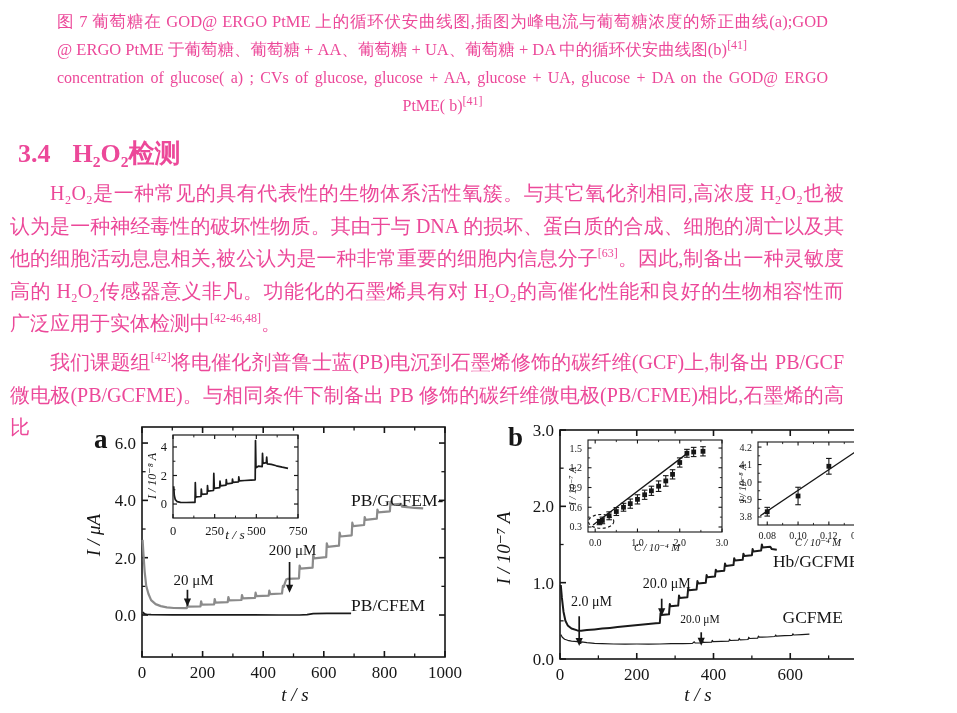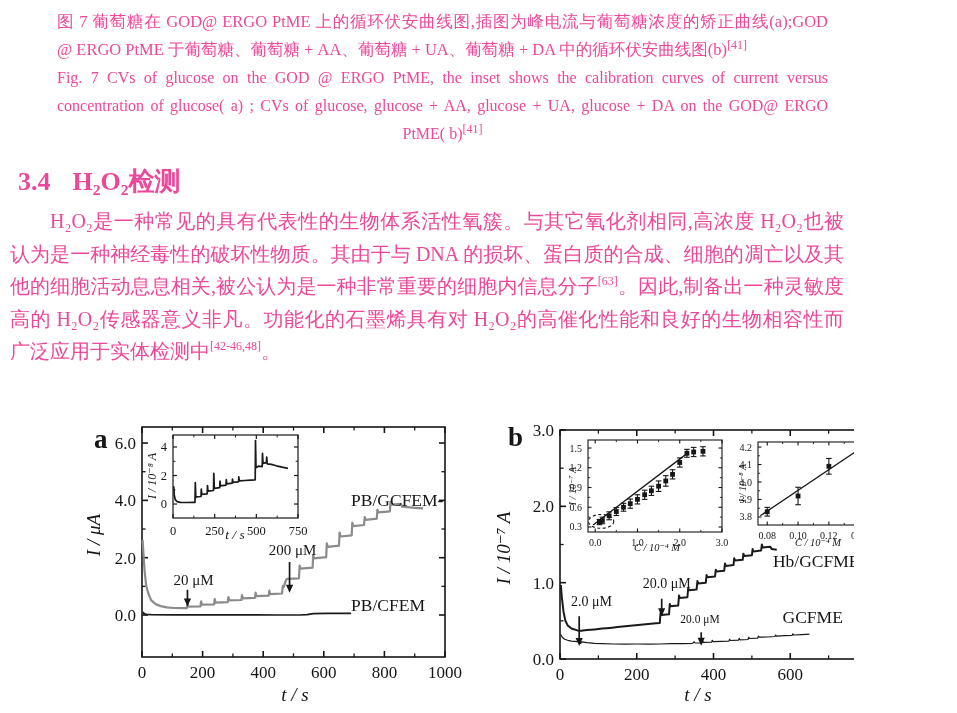--- a/index.html
+++ b/index.html
@@ -20,29 +20,29 @@
   #svg-b{left:490px;}
 </style>
 </head>
 <body>
 
 <div class="page">
 
   <div class="caption">
     <div class="cap-line just">图 7  葡萄糖在 GOD@ ERGO PtME 上的循环伏安曲线图,插图为峰电流与葡萄糖浓度的矫正曲线(a);GOD</div>
     <div class="cap-line"><span>@ ERGO PtME 于葡萄糖、葡萄糖 + AA、葡萄糖 + UA、葡萄糖 + DA 中的循环伏安曲线图(b)</span><sup class="ref">[41]</sup></div>
-    <div class="cap-line cap-en just">Fig. 7   CVs of glucose on the GOD @ ERGO PtME, the inset shows the calibration curves of current versus</div>
     <div class="cap-line cap-en just">concentration of glucose( a) ; CVs of glucose, glucose + AA, glucose + UA, glucose + DA on the GOD@ ERGO</div>
     <div class="cap-line cap-en"><span>PtME( b)</span><sup class="ref">[41]</sup></div>
   </div>
 
   <h3 class="section-heading"><span class="num">3.4</span><span>H₂O₂检测</span></h3>
 
   <p class="body-para"><span>H₂O₂是一种常见的具有代表性的生物体系活性氧簇。与其它氧化剂相同,高浓度 H₂O₂也被认为是一种神经毒性的破坏性物质。其由于与 DNA 的损坏、蛋白质的合成、细胞的凋亡以及其他的细胞活动息息相关,被公认为是一种非常重要的细胞内信息分子</span><sup class="ref">[63]</sup><span>。因此,制备出一种灵敏度高的 H₂O₂传感器意义非凡。功能化的石墨烯具有对 H₂O₂的高催化性能和良好的生物相容性而广泛应用于实体检测中</span><sup class="ref">[42-46,48]</sup><span>。</span></p>
 
+  <p class="body-para"><span>我们课题组</span><sup class="ref">[42]</sup><span>将电催化剂普鲁士蓝(PB)电沉到石墨烯修饰的碳纤维(GCF)上,制备出 PB/GCF微电极(PB/GCFME)。与相同条件下制备出 PB 修饰的碳纤维微电极(PB/CFME)相比,石墨烯的高比</span></p>
 
   <div class="figure">
     <svg id="svg-a" width="400" height="293" viewBox="0 0 400 293">
         <g>
           <rect x="57" y="7" width="303" height="230" fill="#fff" stroke="#161616" stroke-width="1.6"></rect>
           <line x1="57" y1="237" x2="57" y2="231" stroke="#161616" stroke-width="1.6"></line>
           <line x1="57" y1="7" x2="57" y2="13" stroke="#161616" stroke-width="1.6"></line>
           <text x="57" y="258" text-anchor="middle" font-size="17" fill="#161616" font-family="&quot;Liberation Serif&quot;,&quot;DejaVu Serif&quot;,serif">0</text>
           <line x1="117.6" y1="237" x2="117.6" y2="231" stroke="#161616" stroke-width="1.6"></line>
           <line x1="117.6" y1="7" x2="117.6" y2="13" stroke="#161616" stroke-width="1.6"></line>

